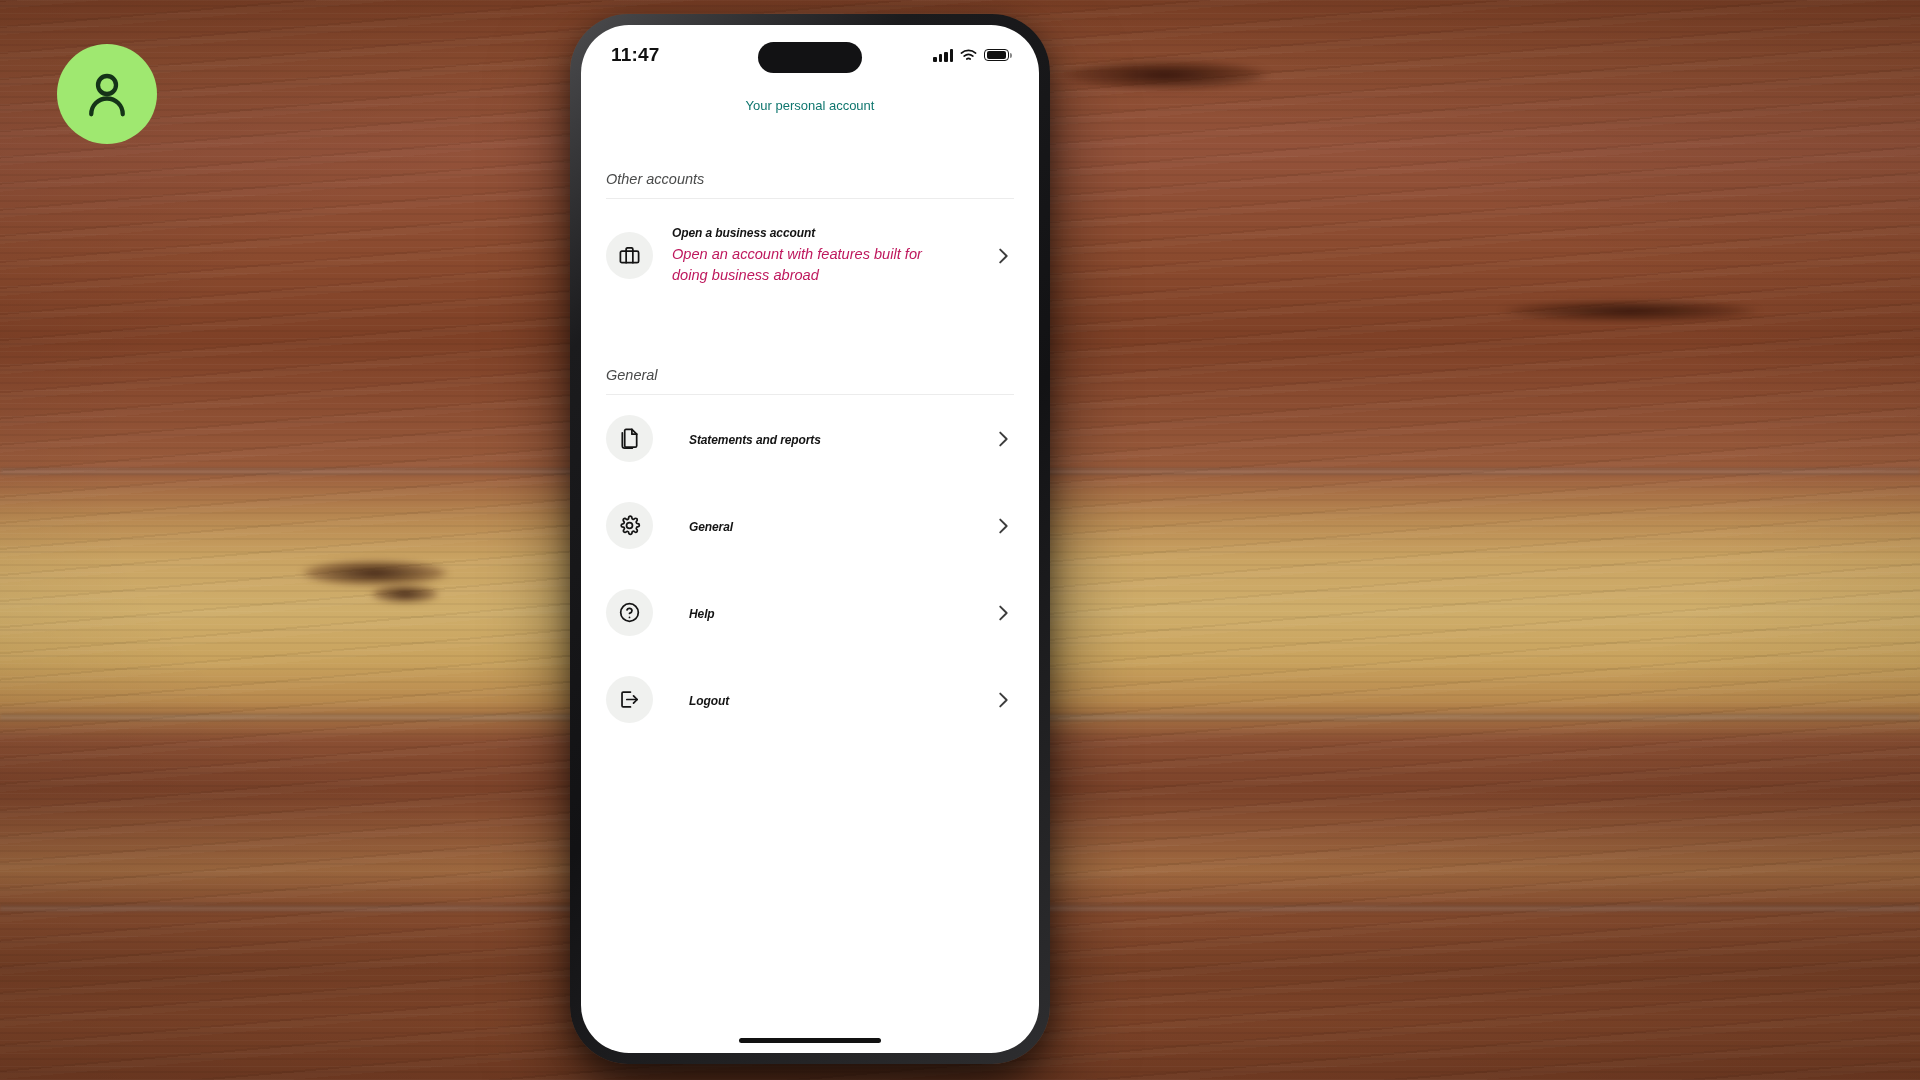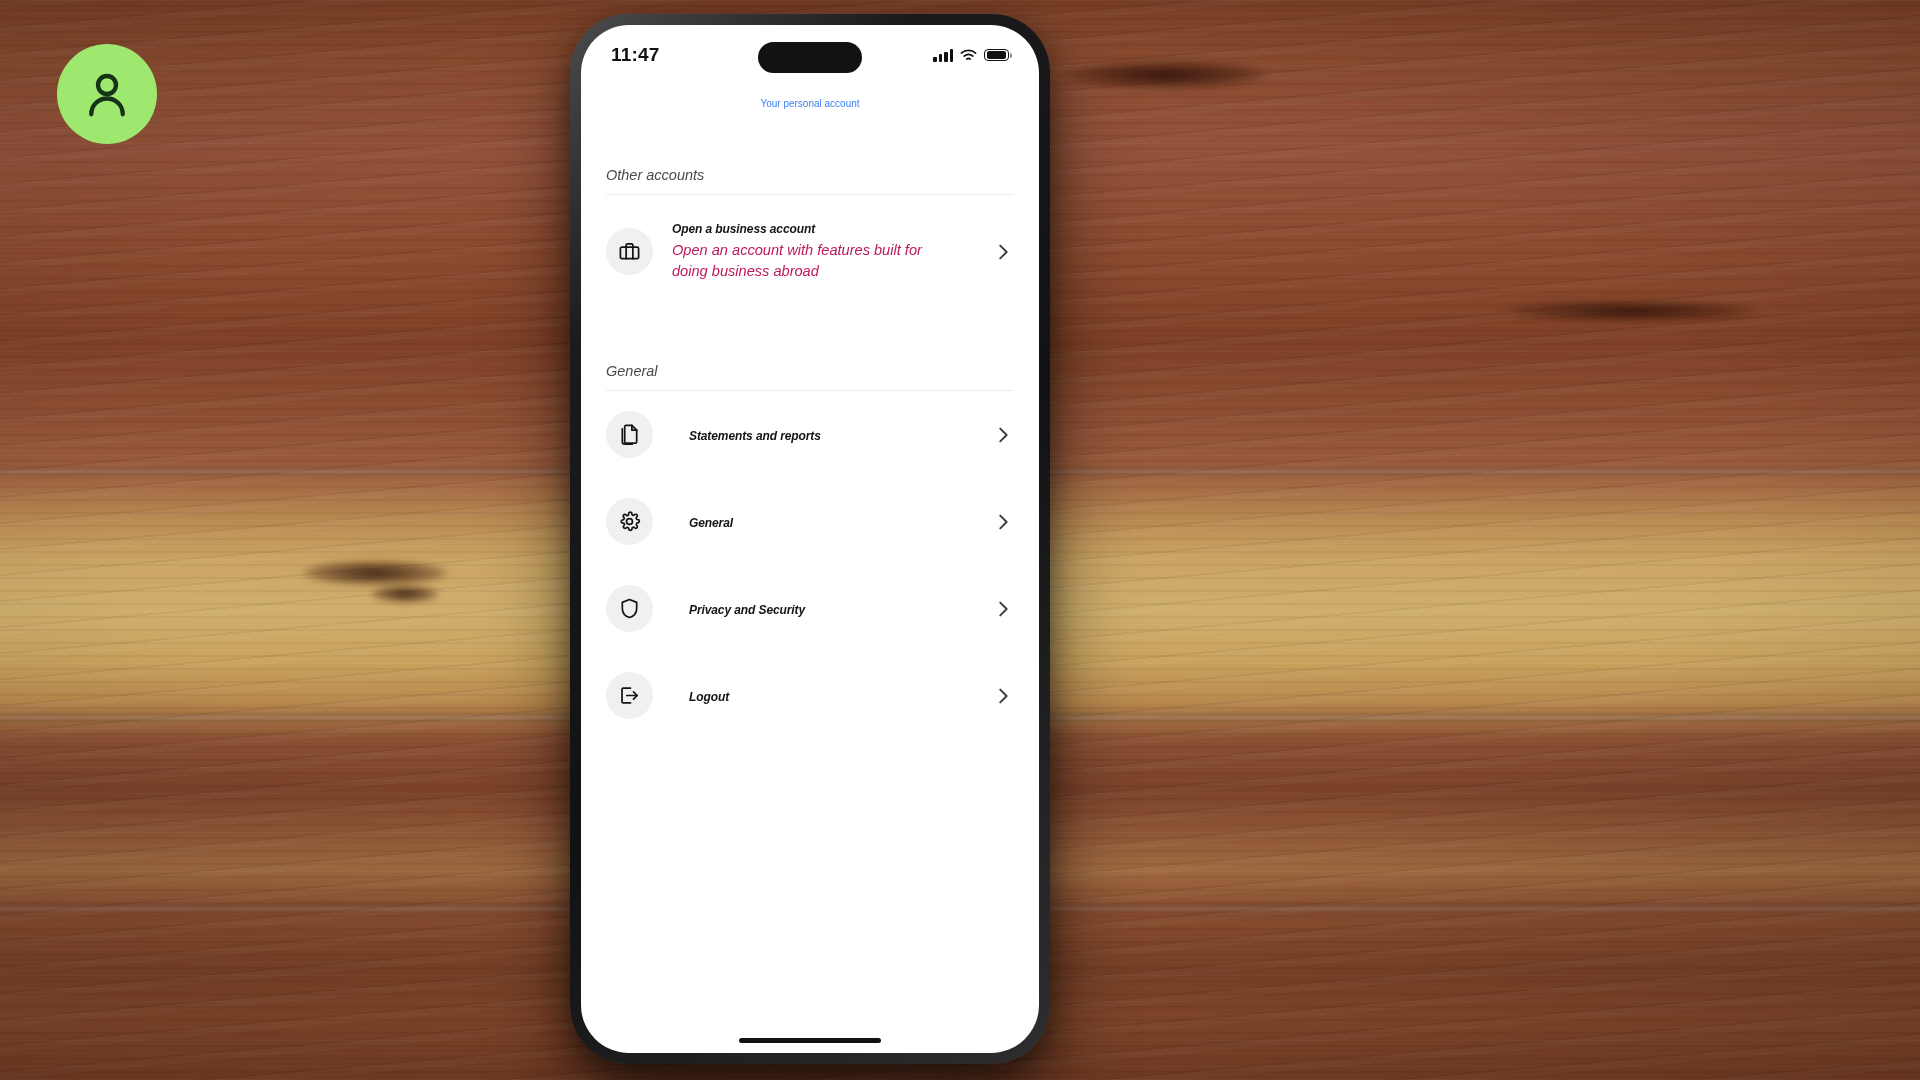--- a/index.html
+++ b/index.html
@@ -127,22 +127,22 @@
   }
   .batt::after{
     content:""; position:absolute; right:-3.6px; top:3.6px;
     width:2px; height:5px; border-radius:0 2px 2px 0; background:rgba(17,17,17,.5);
   }
   .batt b{ display:block; height:100%; width:100%; background:#111; border-radius:2px;}
 
   
   #account-subtitle {
     text-align:center;
-    font-size:10px;
-    color:#3b82f6;
+    font-size:13px;
+    color:#0f766e;
     padding-top:19px;
     padding-bottom:6px;
   }
 
   
   #screen-body { padding:0 25px;font-style:italic; }
 
   .section-label {
     font-size:14.5px;
     color:#4a4b4b;
@@ -326,34 +326,36 @@
             </svg>
           </span>
           <span class="row-text">
             <span class="row-title">General</span>
           </span>
           <svg class="chev" viewBox="0 0 24 24" fill="none" stroke="currentColor" stroke-width="2.1" stroke-linecap="round" stroke-linejoin="round">
             <path d="M9 5l7 7-7 7"></path>
           </svg>
         </div>
 
-
         <div class="row general-row">
           <span class="row-icon">
             <svg width="23" height="23" viewBox="0 0 24 24" fill="none" stroke="#141414" stroke-width="1.8" stroke-linecap="round" stroke-linejoin="round">
-              <path d="M12 2.6l7.5 3v6.1c0 4.6-3.1 8.4-7.5 9.7-4.4-1.3-7.5-5.1-7.5-9.7V5.6l7.5-3z"></path>
-            </svg>
-          </span>
-          <span class="row-text">
-            <span class="row-title">Privacy and Security</span>
-          </span>
-          <svg class="chev" viewBox="0 0 24 24" fill="none" stroke="currentColor" stroke-width="2.1" stroke-linecap="round" stroke-linejoin="round">
-            <path d="M9 5l7 7-7 7"></path>
-          </svg>
-        </div>
+              <circle cx="12" cy="12" r="9.2"></circle>
+              <path d="M9.4 9.3a2.7 2.7 0 0 1 5.2.9c0 1.8-2.6 2.7-2.6 2.7"></path>
+              <path d="M12 17.1h.01"></path>
+            </svg>
+          </span>
+          <span class="row-text">
+            <span class="row-title">Help</span>
+          </span>
+          <svg class="chev" viewBox="0 0 24 24" fill="none" stroke="currentColor" stroke-width="2.1" stroke-linecap="round" stroke-linejoin="round">
+            <path d="M9 5l7 7-7 7"></path>
+          </svg>
+        </div>
+
 
         <div class="row general-row">
           <span class="row-icon">
             <svg width="23" height="23" viewBox="0 0 24 24" fill="none" stroke="#141414" stroke-width="1.8" stroke-linecap="round" stroke-linejoin="round">
               <path d="M13 4.2H5.4A1.2 1.2 0 0 0 4.2 5.4v13.2a1.2 1.2 0 0 0 1.2 1.2H13"></path>
               <path d="M16.2 8.2l3.8 3.8-3.8 3.8"></path>
               <path d="M20 12H9.2"></path>
             </svg>
           </span>
           <span class="row-text">

